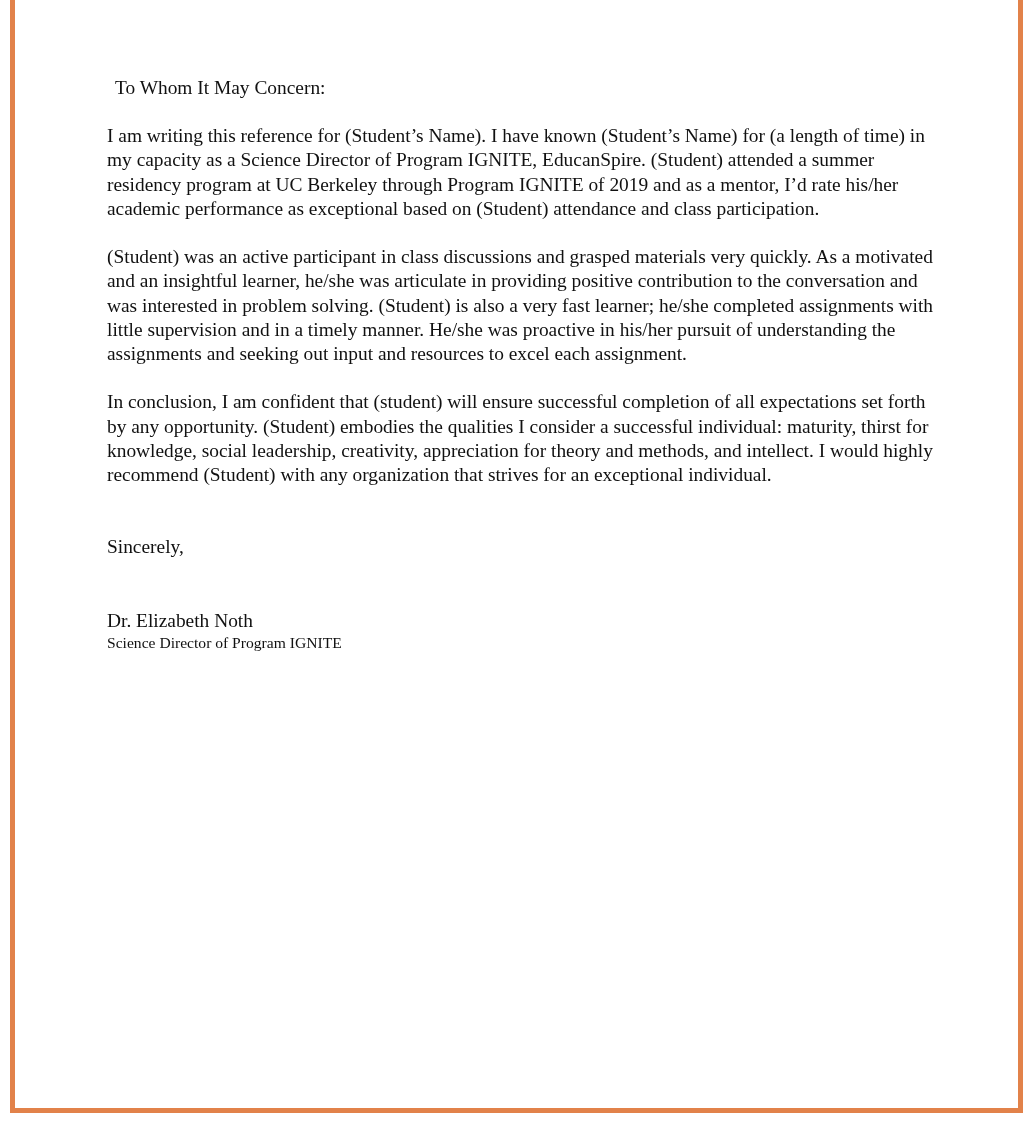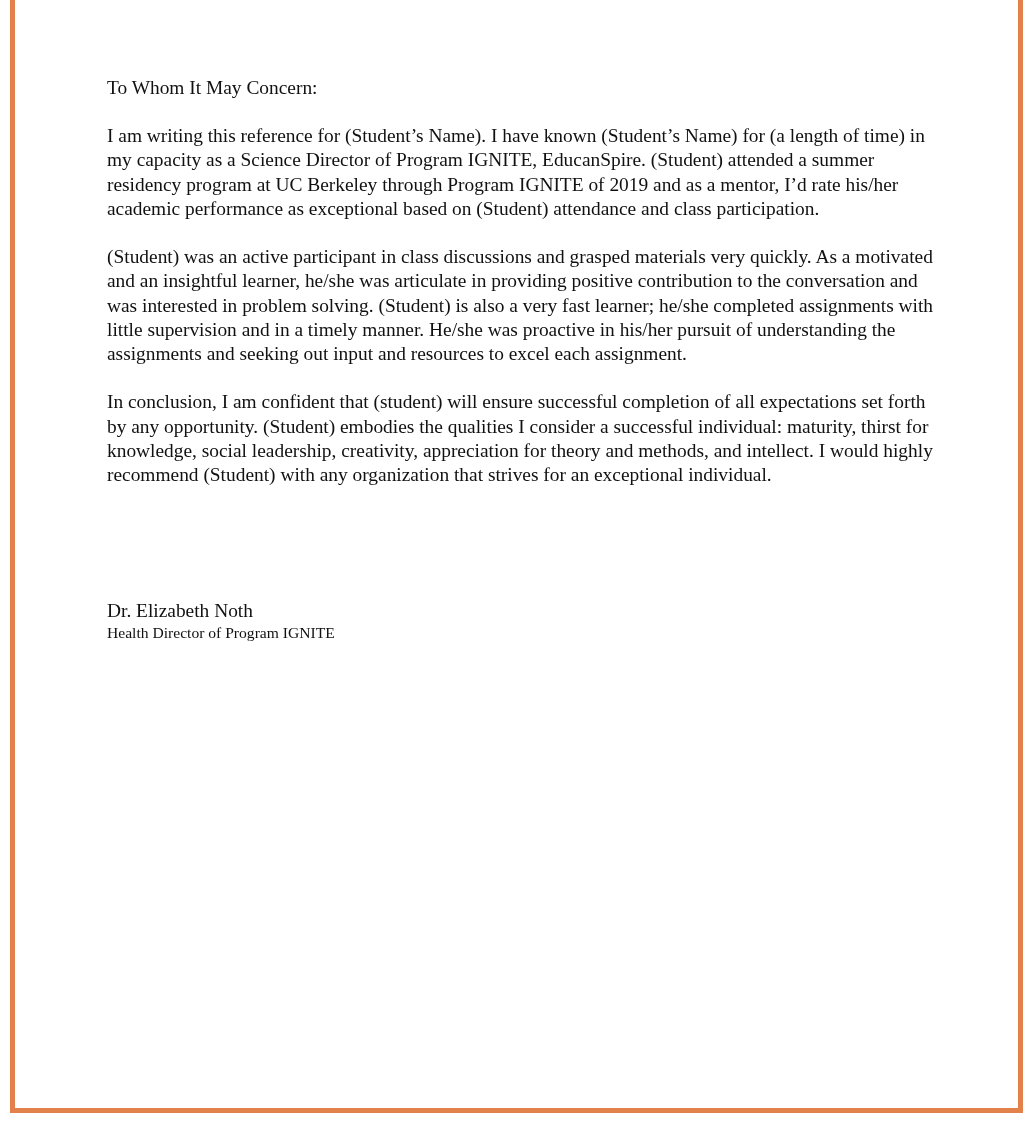--- a/index.html
+++ b/index.html
@@ -29,30 +29,30 @@
       position: absolute;
       left: 107px;
       top: 76px;
       width: 830px;
       font-family: "Liberation Serif", "DejaVu Serif", serif;
       font-size: 19.4px;
       line-height: 24.2px;
       color: #111111;
     }
     .salutation {
-      margin: 0 0 24px 0;
+      margin: 0 0 24px 8px;
     }
     .para {
       margin: 0 0 24.2px 0;
     }
     .closing {
       margin: 48px 0 0 0;
     }
     .signature-block {
-      margin-top: 112px;
+      margin-top: 50px;
     }
     .sig-name {
       font-size: 19.4px;
       line-height: 24px;
     }
     .sig-line {
       font-size: 15.6px;
       line-height: 20px;
     }
   </style>
@@ -61,18 +61,19 @@
 
 <div class="page-frame"></div>
 
 <div class="letter">
   <p class="salutation">To Whom It May Concern:</p>
 
   <p class="para">I am writing this reference for (Student’s Name). I have known (Student’s Name) for (a length of time) in my capacity as a Science Director of Program IGNITE, EducanSpire. (Student) attended a summer residency program at UC Berkeley through Program IGNITE of 2019 and as a mentor, I’d rate his/her academic performance as exceptional based on (Student) attendance and class participation.</p>
   <p class="para">(Student) was an active participant in class discussions and grasped materials very quickly. As a motivated and an insightful learner, he/she was articulate in providing positive contribution to the conversation and was interested in problem solving. (Student) is also a very fast learner; he/she completed assignments with little supervision and in a timely manner. He/she was proactive in his/her pursuit of understanding the assignments and seeking out input and resources to excel each assignment.</p>
   <p class="para">In conclusion, I am confident that (student) will ensure successful completion of all expectations set forth by any opportunity. (Student) embodies the qualities I consider a successful individual: maturity, thirst for knowledge, social leadership, creativity, appreciation for theory and methods, and intellect. I would highly recommend (Student) with any organization that strives for an exceptional individual.</p>
 
+  <p class="closing">Sincerely,</p>
 
   <div class="signature-block">
     <div class="sig-name">Dr. Elizabeth Noth</div>
-    <div class="sig-line">Health Director of Program IGNITE</div>
+    <div class="sig-line">Science Director of Program IGNITE</div>
   </div>
 </div>
 
 </body></html>

